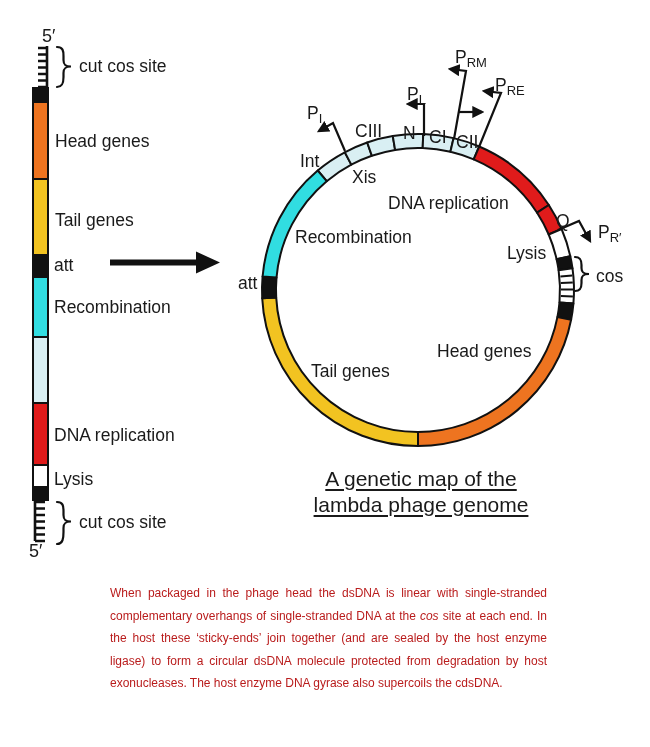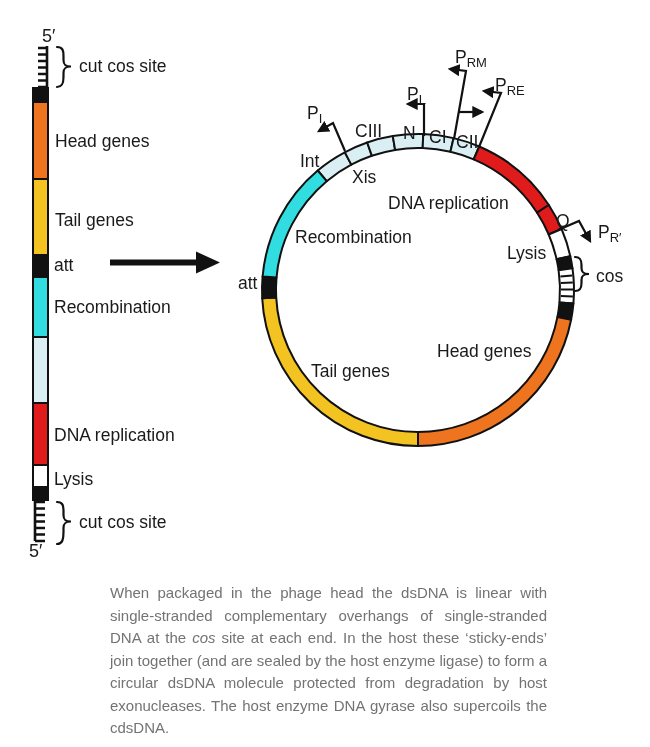--- a/index.html
+++ b/index.html
@@ -8,21 +8,21 @@
   svg text{font-family:"Liberation Sans",sans-serif;fill:#1a1a1a;}
   .lbl{font-size:17.5px;}
   .sm{font-size:18px;}
   .gene{font-size:17.5px;}
   .prom{font-size:17.5px;}
   .sub{font-size:13px;}
   #title-block{position:absolute;left:286px;top:466px;width:270px;text-align:center;
         font-size:21px;line-height:25.5px;}
   #title-block div{text-decoration:underline;text-underline-offset:3px;}
   #body-text{position:absolute;left:110px;top:582px;width:437px;text-align:justify;
-        font-size:15px;line-height:22.5px;color:#737373;}
+        font-size:12px;line-height:22.5px;color:#b91c1c;}
   .it{font-style:italic;}
 </style>
 </head>
 <body>
 
 <div id="page">
 
 <svg id="diagram" width="650" height="747" viewBox="0 0 650 747">
   <defs>
     <marker id="arr" viewBox="0 0 10 10" refX="8" refY="5" markerWidth="5.5" markerHeight="5.5" orient="auto">
@@ -110,17 +110,21 @@
   <text class="gene" x="311" y="377">Tail genes</text>
 
   <text class="prom" x="307" y="119"><tspan>P</tspan><tspan class="sub" dy="4">I</tspan></text>
   <text class="prom" x="407" y="100"><tspan>P</tspan><tspan class="sub" dy="4">L</tspan></text>
   <text class="prom" x="455" y="63"><tspan>P</tspan><tspan class="sub" dy="4">RM</tspan></text>
   <text class="prom" x="495" y="91"><tspan>P</tspan><tspan class="sub" dy="4">RE</tspan></text>
   <text class="prom" x="598" y="238"><tspan>P</tspan><tspan class="sub" dy="4">R′</tspan></text>
 </svg>
 
 
+<div id="title-block">
+  <div>A genetic map of the</div>
+  <div>lambda phage genome</div>
+</div>
 
 
 <div id="body-text"><span>When packaged in the phage head the dsDNA is linear with single-stranded complementary overhangs of single-stranded DNA at the </span><span class="it">cos</span><span> site at each end. In the host these ‘sticky-ends’ join together (and are sealed by the host enzyme ligase) to form a circular dsDNA molecule protected from degradation by host exonucleases. The host enzyme DNA gyrase also supercoils the cdsDNA.</span></div>
 
 </div>
 
 </body></html>

